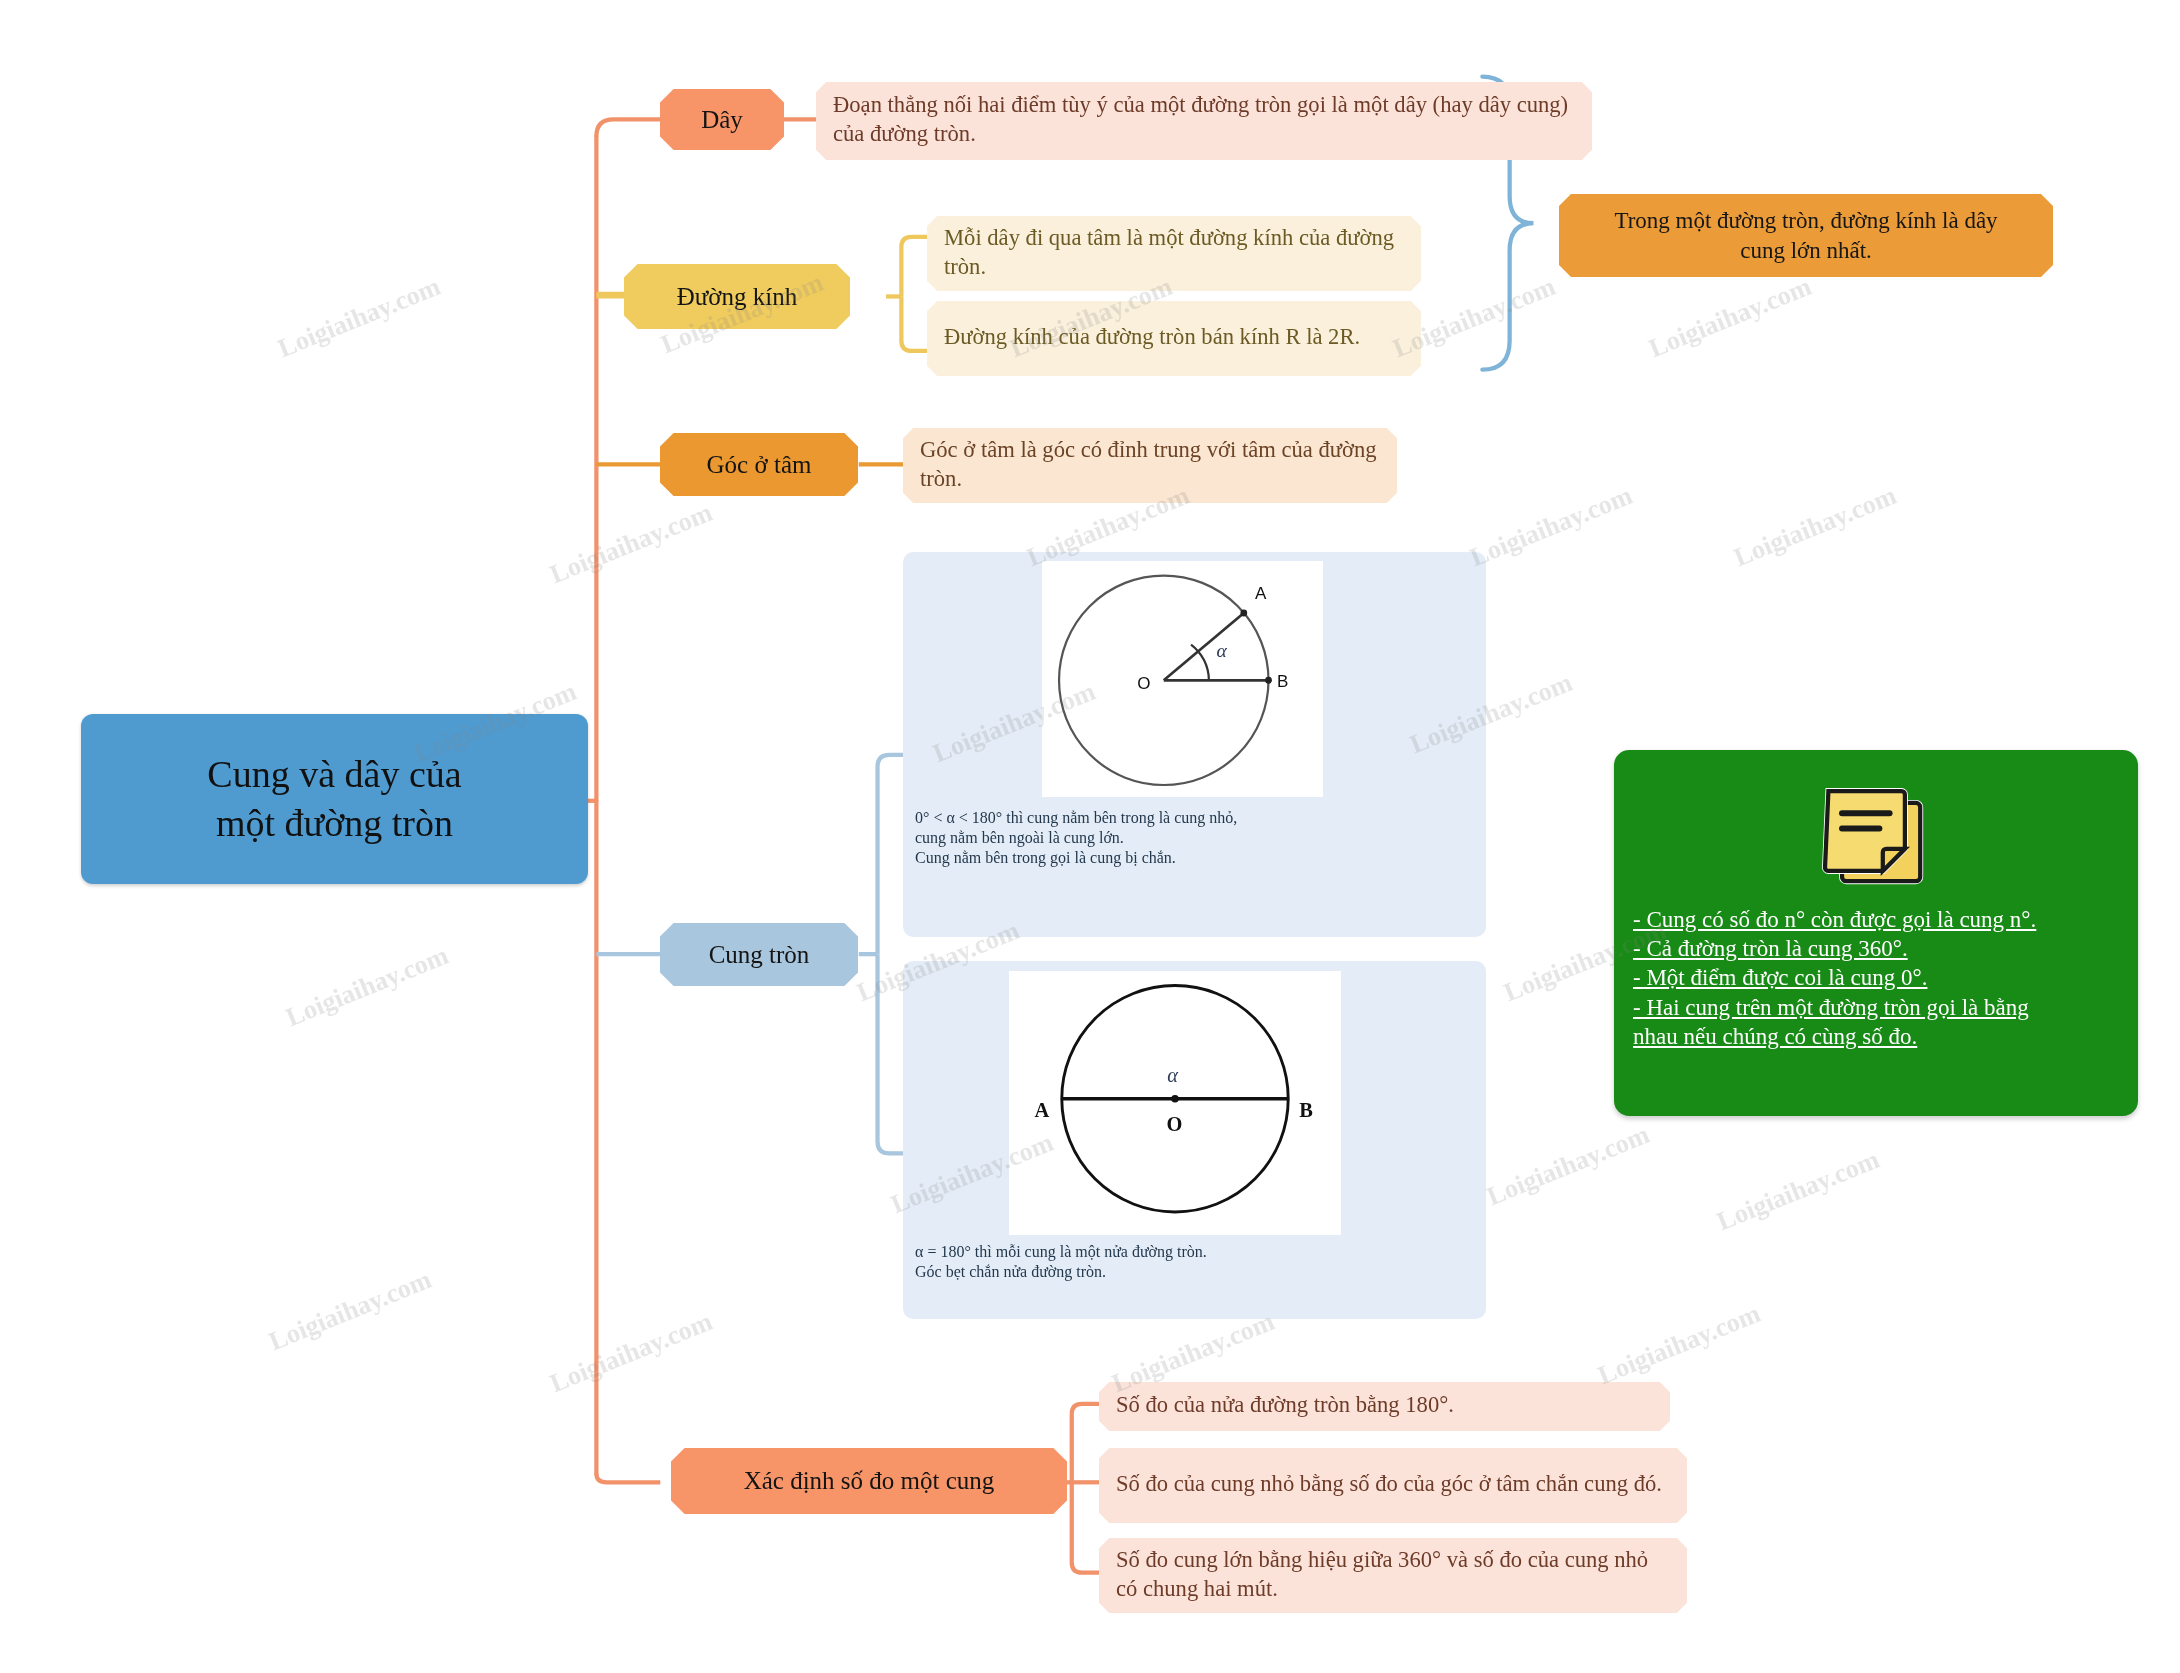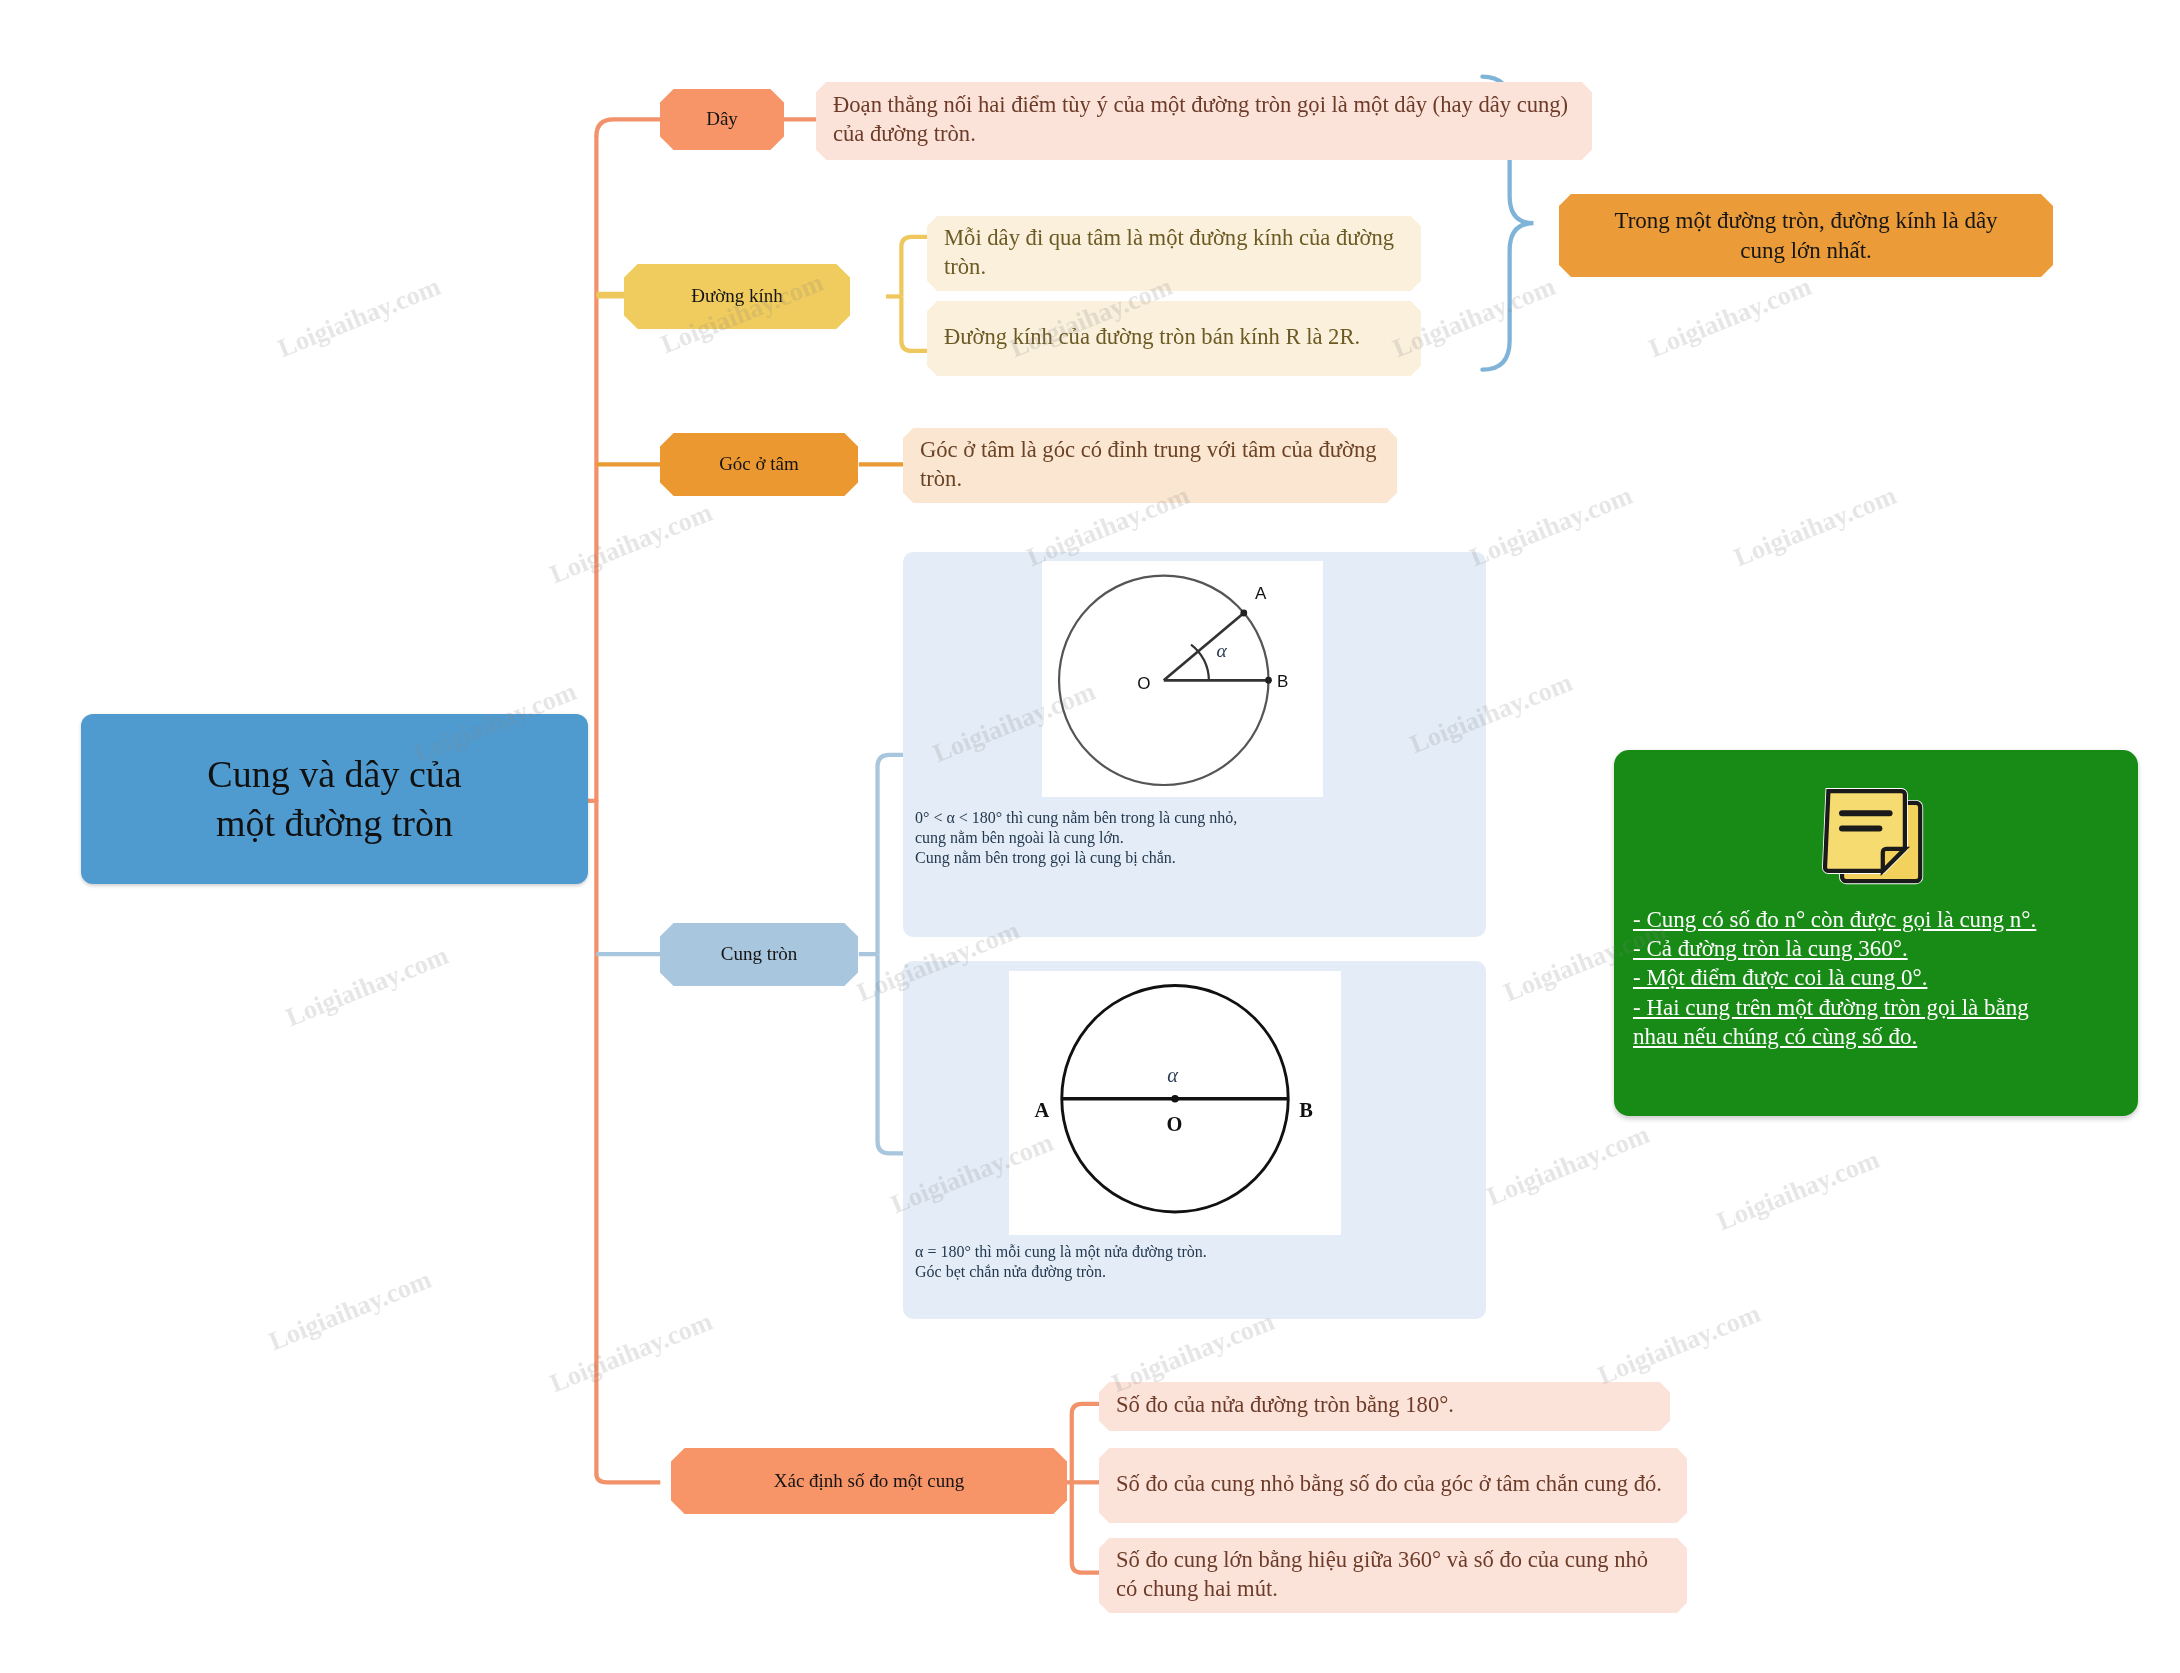--- a/index.html
+++ b/index.html
@@ -29,21 +29,21 @@
     color: #111;
     font-size: 38px;
     padding: 15.3px 22px;
     box-shadow: 0 1.7px 3.4px rgba(0,0,0,.18);
   }
   .root span { display: block; }
 
   
   .chip {
     color: #141414;
-    font-size: 19px;
+    font-size: 25px;
     padding: 12px 25.6px;
     clip-path: polygon(13.6px 0, calc(100% - 13.6px) 0, 100% 13.6px, 100% calc(100% - 13.6px),
                        calc(100% - 13.6px) 100%, 13.6px 100%, 0 calc(100% - 13.6px), 0 13.6px);
   }
   .chip-day      { background: #f79468; }
   .chip-dk       { background: #f0cc5e; }
   .chip-goc      { background: #eb9831; }
   .chip-cung     { background: #a8c6dd; }
   .chip-xacdinh  { background: #f79468; }
 

